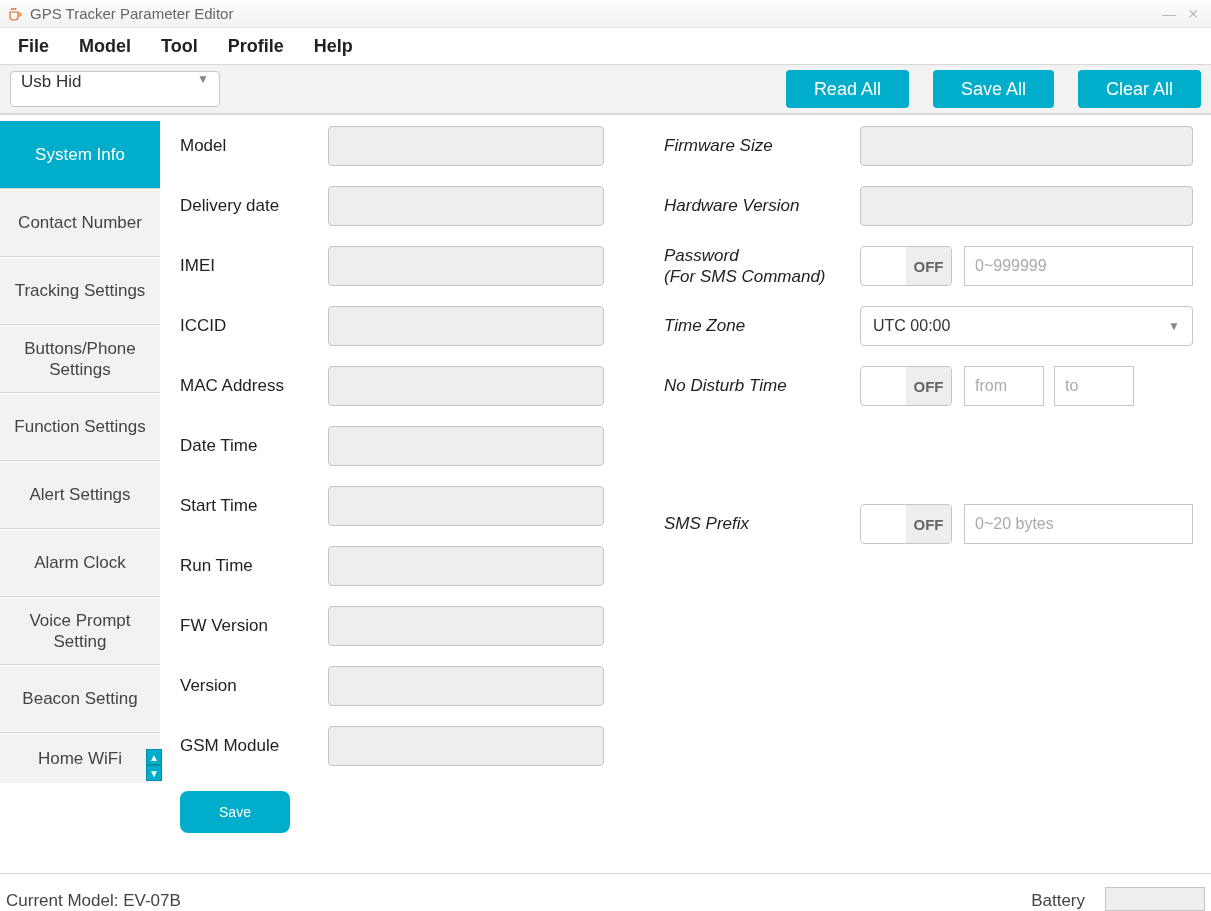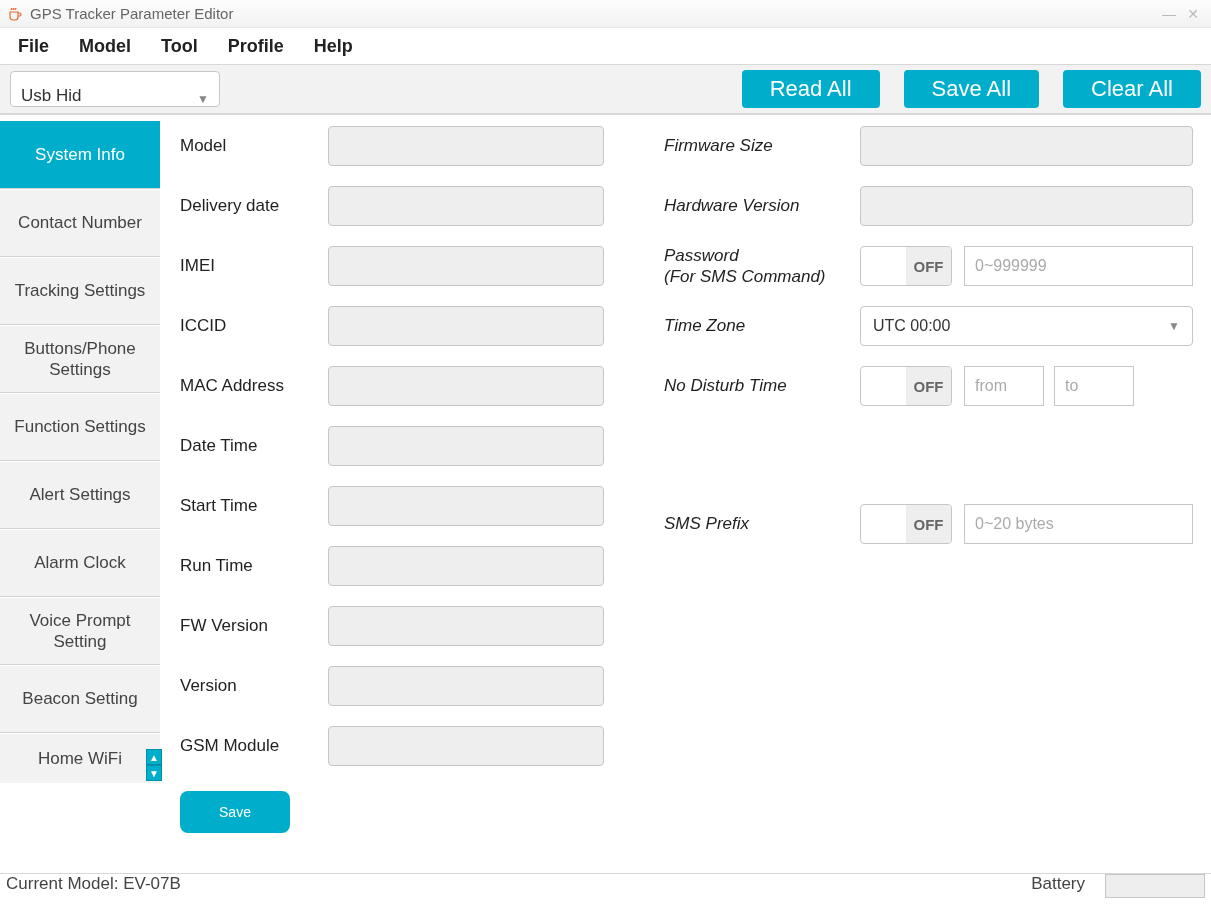--- a/index.html
+++ b/index.html
@@ -5,24 +5,24 @@
   * { box-sizing: border-box; margin: 0; padding: 0; font-family: Arial, "Helvetica Neue", sans-serif; }
   body { width: 1211px; height: 911px; background: #fff; font-size: 14px; color: #333; overflow: hidden; }
   .titlebar { height: 28px; display: flex; align-items: center; padding: 0 6px; border-bottom: 1px solid #e8e8e8; background: linear-gradient(#fdfdfd,#f2f2f2); }
   .titlebar .cup { width: 18px; height: 18px; margin-right: 6px; display:flex; align-items:center; justify-content:center; }
   .titlebar .title { font-size: 15px; color: #666; }
   .titlebar .spacer { flex: 1; }
   .winbtn { width: 24px; height: 18px; display:flex; align-items:center; justify-content:center; color:#bbb; }
   .menubar { height: 36px; display: flex; align-items: center; padding: 0 6px; gap: 6px; }
   .menubar .mitem { font-size: 18px; font-weight: bold; padding: 6px 12px; color:#222; cursor: default; }
   .toolbar { height: 50px; background: #f2f2f2; border: 1px solid #d8d8d8; border-left:none; border-right:none; display: flex; align-items: center; padding: 0 10px; }
-  .combo { width: 210px; height: 36px; background: #fff; border: 1px solid #c8c8c8; border-radius: 4px; display:flex; align-items:flex-end; padding: 0 10px; font-size: 17px; color:#333; justify-content:space-between; }
+  .combo { width: 210px; height: 36px; background: #fff; border: 1px solid #c8c8c8; border-radius: 4px; display:flex; align-items:flex-start; padding: 0 10px; font-size: 17px; color:#333; justify-content:space-between; }
   .combo .chev { color:#888; font-size:12px; }
   .toolbar .spacer { flex:1; }
-  .tbtn { height: 38px; padding: 0 28px; background: #00aecb; color:#fff; border:none; border-radius:4px; font-size:22px; margin-left: 24px; cursor:pointer; }
+  .tbtn { height: 38px; padding: 0 28px; background: #00aecb; color:#fff; border:none; border-radius:4px; font-size:18px; margin-left: 24px; cursor:pointer; }
   .main { display:flex; height: 750px; border-top:1px solid #d8d8d8; }
   .sidebar { width: 224px; padding-top: 6px; }
   .sitem { height: 68px; display:flex; align-items:center; justify-content:center; font-size:17px; color:#444; background:#f2f2f2; border-bottom:1px solid #d2d2d2; border-top:1px solid #fff; text-align:center; line-height:1.25; padding:0 8px; }
   .sitem.active { background:#00aecb; color:#fff; border-top:none; }
   .sidehandles { position:relative; height:0; }
   .shandle { position:absolute; right:-2px; width:16px; height:16px; background:#00aecb; border:1px solid #0090a8; display:flex; align-items:center; justify-content:center; color:#fff; font-size:10px; }
   .content { flex:1; display:flex; padding: 10px 18px 10px 20px; gap: 34px; }
   .col { display:flex; flex-direction:column; }
   .colL { width: 450px; }
   .colR { flex:1; }
@@ -33,21 +33,21 @@
   .ro.short { width:276px; flex:none; }
   .rowR .ro { width:276px; flex:none; }
   .toggle { width:92px; height:40px; border:1px solid #c6c6c6; border-radius:4px; display:flex; overflow:hidden; }
   .toggle .half { flex:1; display:flex; align-items:center; justify-content:center; font-size:15px; font-weight:bold; color:#666; }
   .toggle .half.on { background:#eee; }
   .txt { height:40px; border:1px solid #c6c6c6; border-radius:0; background:#fff; padding:0 10px; font-size:16px; color:#333; }
   .txt::placeholder { color:#aaa; }
   .select { height:40px; border:1px solid #c6c6c6; border-radius:4px; background:#fff; padding:0 12px; display:flex; align-items:center; justify-content:space-between; font-size:16px; color:#333; }
   .select .chev { color:#888; font-size:12px; }
   .savebtn { width:110px; height:42px; background:#00aecb; color:#fff; border:none; border-radius:8px; font-size:14px; cursor:pointer; margin-top:6px; }
-  .statusbar { position:absolute; bottom:0; left:0; right:0; height:38px; border-top:1px solid #d8d8d8; display:flex; align-items:flex-start; padding:0 6px; font-size:17px; color:#444; }
+  .statusbar { position:absolute; bottom:0; left:0; right:0; height:38px; border-top:1px solid #d8d8d8; display:flex; align-items:flex-end; padding:0 6px; font-size:17px; color:#444; }
   .statusbar .spacer { flex:1; }
   .batlbl { margin-right:20px; }
   .batbox { width:100px; height:24px; border:1px solid #c6c6c6; background:#eee; }
 </style>
 </head>
 <body>
 
 <div class="titlebar">
   <span class="cup">
     <svg width="16" height="16" viewBox="0 0 16 16">

